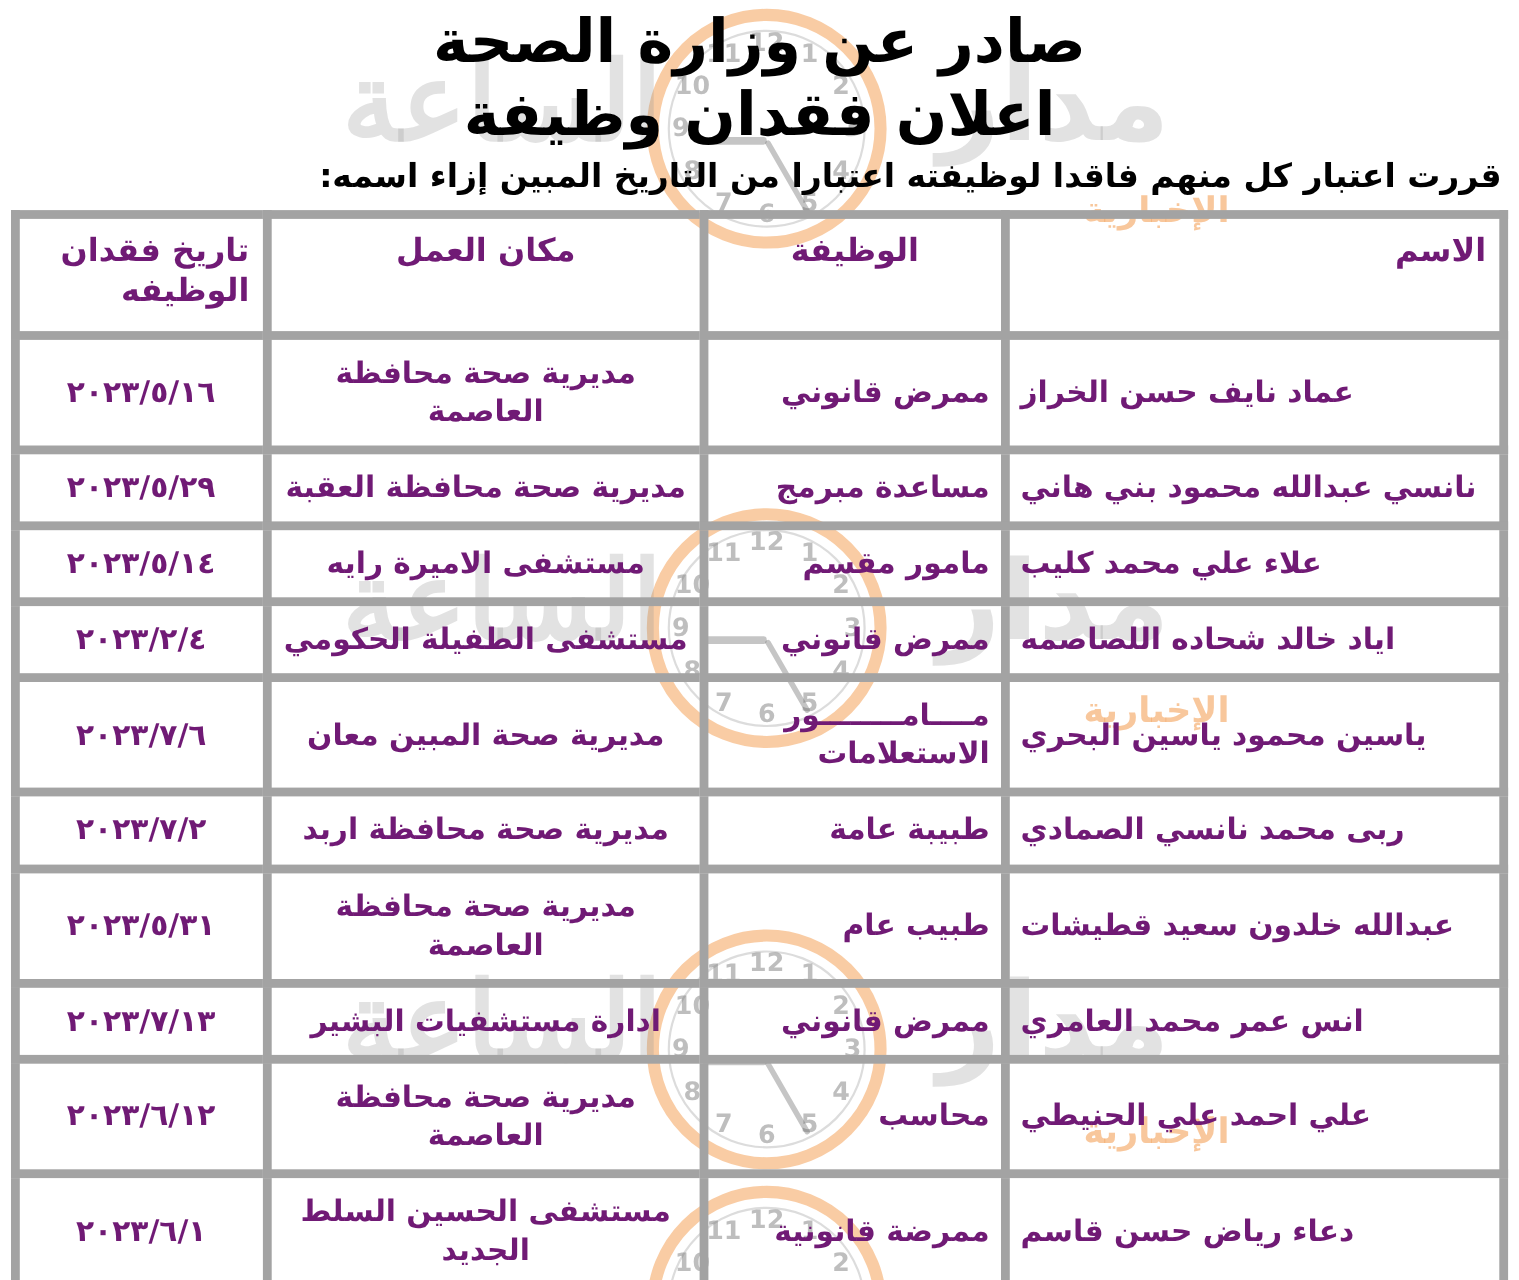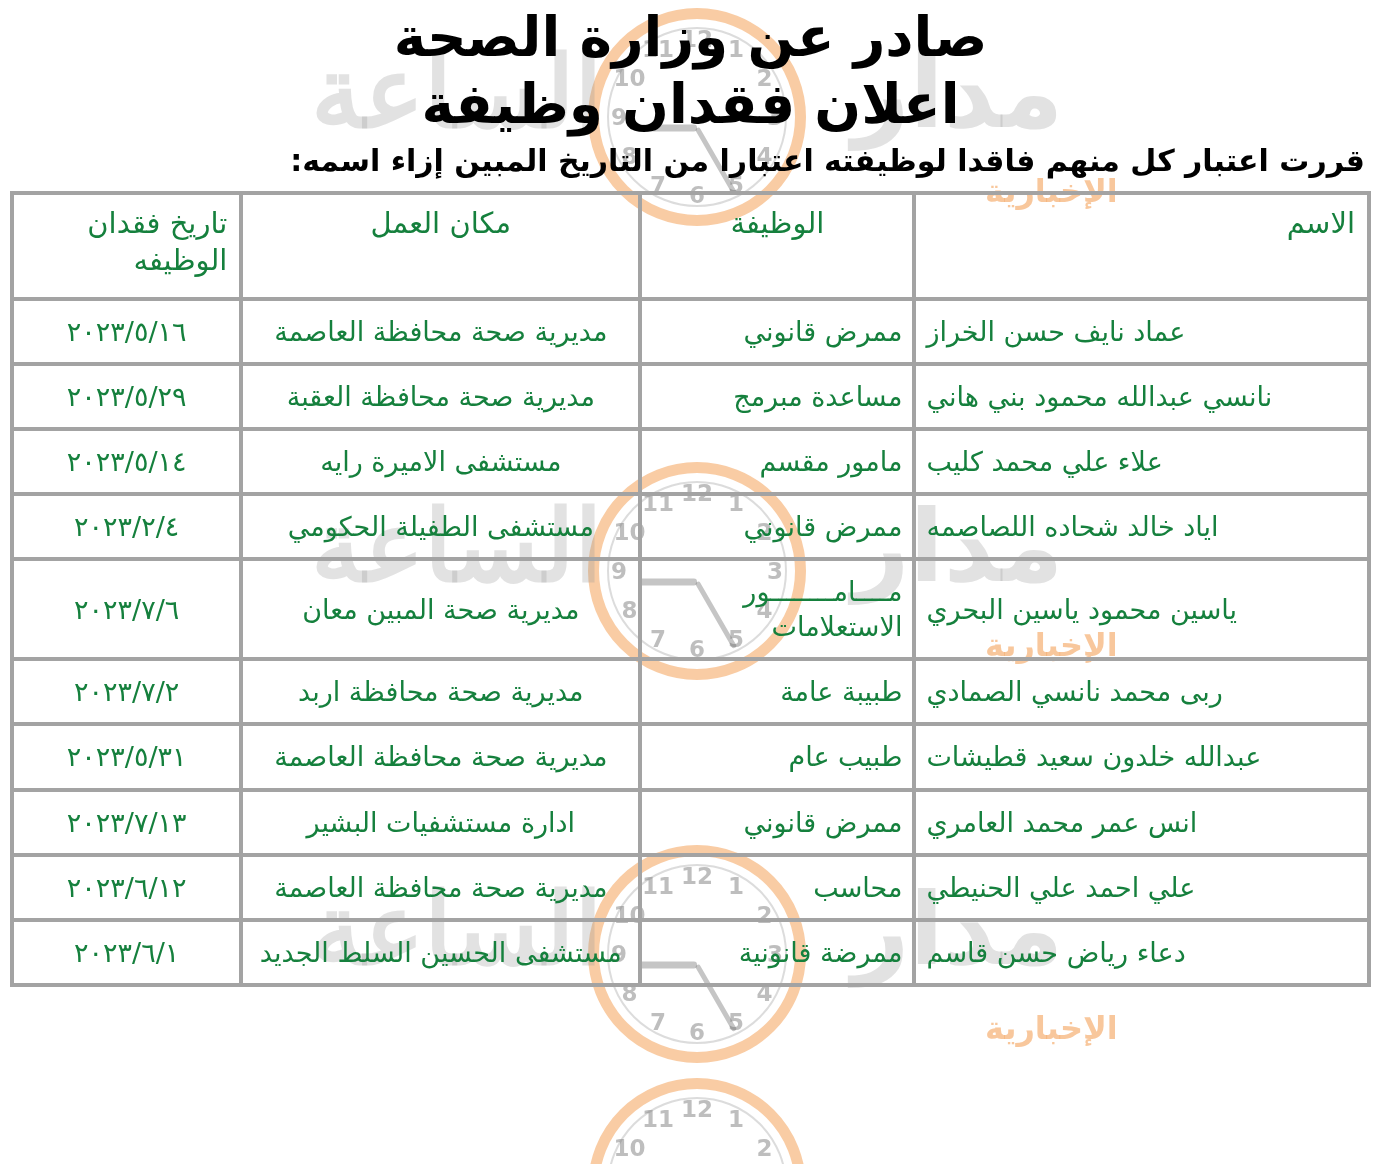--- a/index.html
+++ b/index.html
@@ -50,21 +50,21 @@
   .body-par {
     margin:8px 6px 0 6px; font-size:30px; font-weight:bold; color:#000;
     text-align:justify; line-height:1.42;
   }
   .body-par.second { margin-top:2px; }
   table.announce {
     width:100%; border-collapse:collapse; margin-top:8px;
     border:3px solid #000; background:transparent;
   }
   table.announce th, table.announce td {
-    border:4px solid #a3a3a3; font-weight:normal; color:#15803d;
+    border:8px solid #a3a3a3; font-weight:bold; color:#701a75;
   }
   table.announce th {
     font-size:29px; vertical-align:top; padding:10px 12px;
     height:82px; line-height:1.3;
   }
   th.h-name { text-align:right; padding-right:26px; }
   th.h-job { text-align:center; }
   th.h-workplace { text-align:center; }
   th.h-date { text-align:right; padding-right:14px; }
   table.announce td { font-size:27px; padding:13px 10px; line-height:1.3; }

